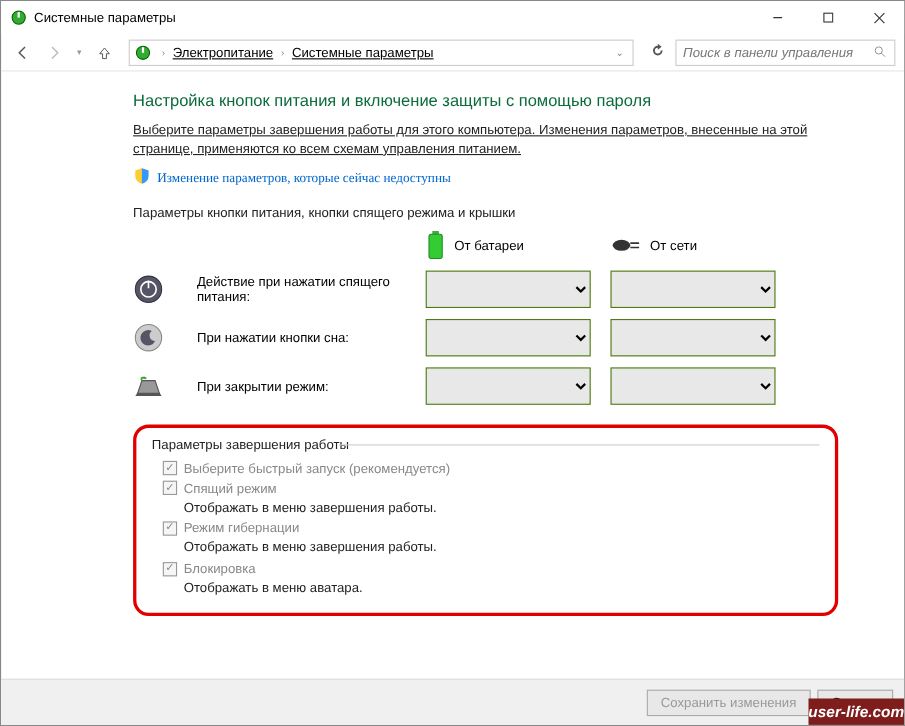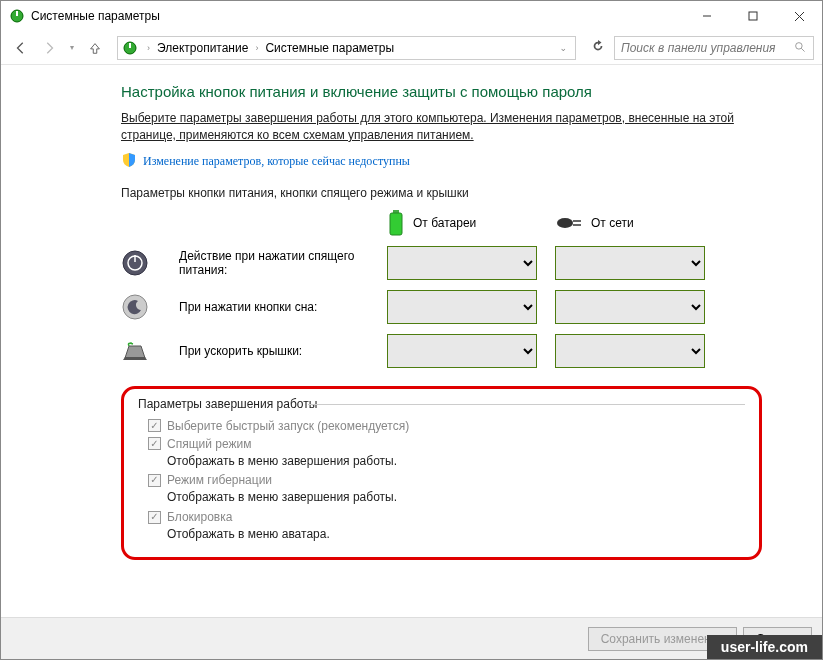--- a/index.html
+++ b/index.html
@@ -10,21 +10,21 @@
 .win-controls { display: flex; }
 .win-btn { width: 46px; height: 30px; display: flex; align-items: center; justify-content: center; font-family: sans-serif; font-size: 11px; }
 .win-btn.close { }
 .nav-row { height: 34px; display: flex; align-items: center; padding: 0 8px; border-bottom: 1px solid #e5e5e5; gap: 4px; }
 .nav-arrow { width: 24px; height: 24px; display: flex; align-items: center; justify-content: center; color: #555; }
 .nav-arrow svg { width: 14px; height: 14px; }
 .nav-dd { width: 14px; color: #999; font-size: 8px; text-align: center; }
 .crumb-box { flex: 1; height: 24px; border: 1px solid #ccc; display: flex; align-items: center; padding: 0 4px; margin: 0 6px; }
 .crumb-icon { width: 16px; height: 16px; margin-right: 4px; }
 .crumb-sep { color: #888; font-size: 9px; padding: 0 5px; }
-.crumb-seg { padding: 0 2px; }
+.crumb-seg { padding: 0 2px; text-decoration: underline; }
 .crumb-dd { margin-left: auto; color: #888; font-size: 9px; padding: 0 4px; }
 .refresh-btn { width: 24px; text-align: center; }
 .search-box { width: 200px; height: 24px; border: 1px solid #ccc; display: flex; align-items: center; padding: 0 6px; color: #888; }
 .search-box span { flex: 1; font-style: italic; font-size: 12px; color:#777;}
 .content { padding: 18px 60px 0 120px; }
 h1 { color: #0a6b3c; font-size: 15px; font-weight: normal; margin-bottom: 10px; }
 .desc { font-size: 12px; color: #222; margin-bottom: 8px; line-height: 1.4; text-decoration: underline; }
 .shield-link { display: flex; align-items: center; gap: 6px; margin-bottom: 14px; font-family: Liberation Serif, serif; }
 .shield-link a { color: #0066cc; text-decoration: none; font-size: 12px; }
 .section-label { font-size: 12px; color: #222; margin-bottom: 10px; }
@@ -39,21 +39,21 @@
 .cb-item { margin: 4px 0 2px 10px; }
 .cb-row { display: flex; align-items: center; gap: 6px; }
 .cb-box { width: 13px; height: 13px; border: 1px solid #999; background: #f5f5f5; display: flex; align-items: center; justify-content: center; }
 .cb-check { color: #888; font-size: 10px; line-height: 1; }
 .cb-label { font-size: 12px; color: #888; }
 .cb-desc { font-size: 12px; color: #222; margin: 2px 0 0 19px; line-height: 1.4; }
 .cb-desc a { color: #0066cc; }
 .footer { position: absolute; bottom: 0; left: 0; right: 0; height: 42px; border-top: 1px solid #ddd; background: #f0f0f0; display: flex; align-items: center; justify-content: flex-end; padding-right: 10px; gap: 6px; }
 .footer button { height: 24px; padding: 0 12px; font-size: 12px; border: 1px solid #aaa; background: #e8e8e8; }
 .footer button:disabled { color: #999; }
-.watermark { position: absolute; right: 0; bottom: 0; background: #404040; color: #fff; font-weight: bold; padding: 4px 14px; font-size: 14px; }
+.watermark { position: absolute; right: 0; bottom: 0; background: #7f1d1d; color: #fff; font-weight: bold; padding: 4px 0; font-size: 14px; font-style: italic; }
 </style>
 </head>
 <body>
 
 <div class="titlebar">
   <span class="title-icon">
     <svg viewBox="0 0 16 16">
         <circle cx="8" cy="8" r="6" fill="#3a3" stroke="#060"></circle>
         <rect x="7" y="3" width="2" height="5" fill="#fff"></rect>
       </svg>
@@ -172,21 +172,21 @@
     <select><option>Сон</option></select>
 
     <div class="row-icon">
         <svg width="28" height="22" viewBox="0 0 28 22">
           <path d="M4 18 L24 18 L20 6 L8 6 Z" fill="#999" stroke="#555"></path>
           <path d="M2 20 L26 20 L24 17 L4 17 Z" fill="#555"></path>
           <path d="M8 6 Q6 2 12 4" fill="none" stroke="#3a3" stroke-width="1.5"></path>
           <path d="M10 2 L12 4 L8 4 Z" fill="#3a3"></path>
         </svg>
       </div>
-    <div class="row-label">При ускорить крышки:</div>
+    <div class="row-label">При закрытии режим:</div>
     <select><option>Действие не требуется</option></select>
     <select><option>Действие не требуется</option></select>
   </div>
 
   <div class="fieldset-wrap">
     <div class="legend-row">Параметры завершения работы</div>
 
     <div class="cb-item">
       <div class="cb-row">
           <div class="cb-box">

